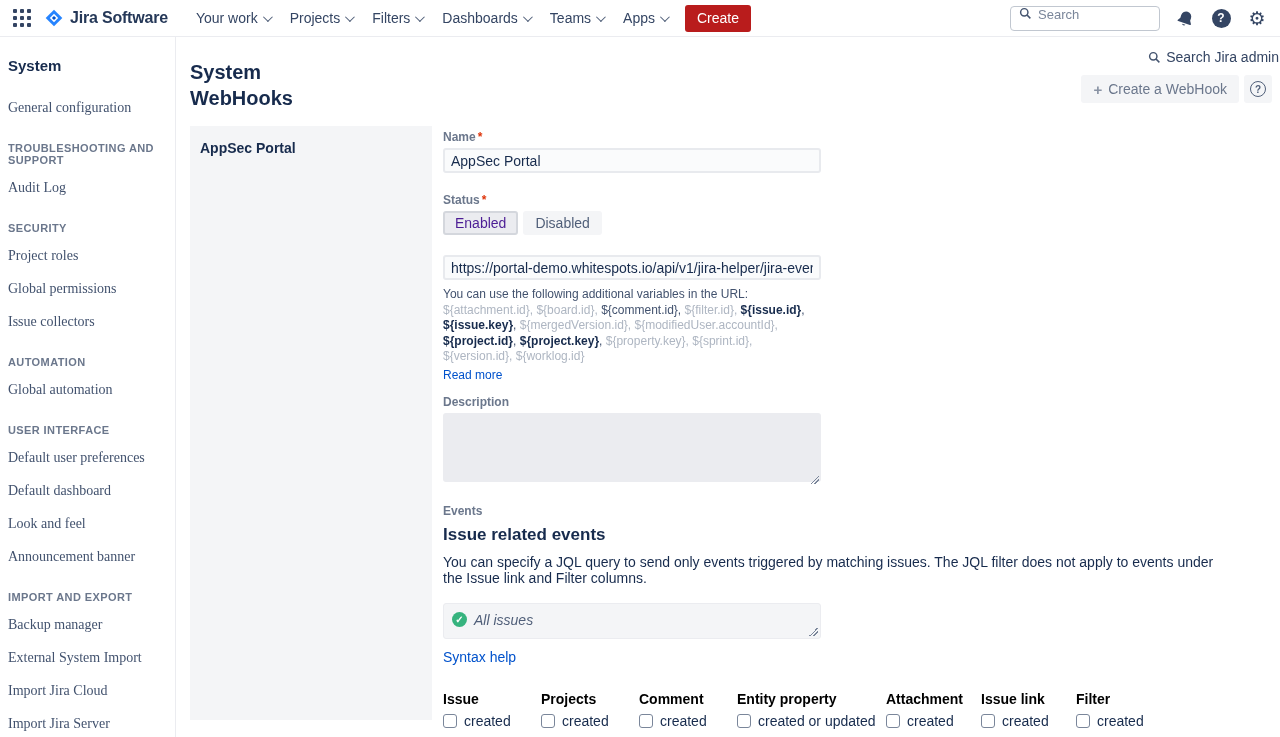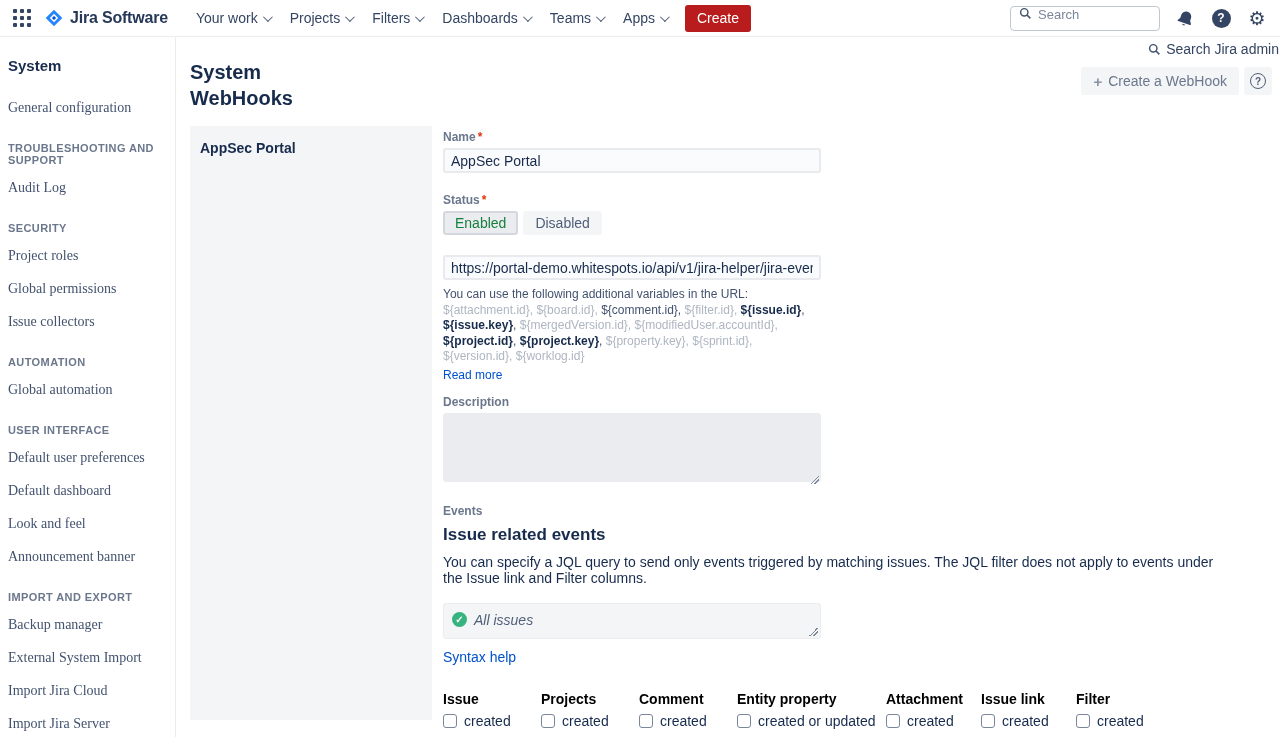--- a/index.html
+++ b/index.html
@@ -39,21 +39,21 @@
     overflow:hidden; }
   .sidebar-title { font-size:15px; font-weight:700; color:#172B4D; margin-bottom:26px; }
   .side-section-header { font-size:11px; font-weight:700; color:#6B778C; letter-spacing:0.4px;
     margin:26px 0 14px 0; }
   .side-item { font-size:14px; color:#42526E; margin-bottom:17px; cursor:pointer; display:flex;
     align-items:center; gap:6px; line-height:16px;font-family:Liberation Serif, serif; }
 
   .main { flex:1; position:relative; padding:0 0 0 14px; overflow:hidden; }
   .page-header { position:relative; padding-top:22px; }
   .page-title { font-size:20px; font-weight:600; color:#172B4D; line-height:26px; }
-  .header-actions { position:absolute; top:4px; right:0; text-align:right; }
+  .header-actions { position:absolute; top:12px; right:0; text-align:right; }
   .search-admin { display:inline-flex; align-items:center; gap:5px; font-size:14px; color:#344563;
     cursor:pointer; margin-bottom:10px; padding-right:1px; }
   .action-row { display:flex; align-items:center; gap:5px; justify-content:flex-end; margin-right:8px; }
   .create-webhook-btn { background:#F4F5F7; border:none; border-radius:3px; color:#6B778C;
     font-size:14px; padding:6px 12px; height:28px; display:inline-flex; align-items:center; gap:6px;
     cursor:pointer; font-family:"Liberation Sans", sans-serif; }
   .plus-glyph { font-size:15px; font-weight:700; color:#8993A4; line-height:1; }
   .qmark-btn { background:#F4F5F7; border:none; border-radius:3px; width:28px; height:28px;
     display:inline-flex; align-items:center; justify-content:center; cursor:pointer; }
   .qmark-circle { width:16px; height:16px; border-radius:50%; border:1.5px solid #505F79;
@@ -66,21 +66,21 @@
   .form-area { padding:4px 0 0 11px; width:100%; }
   .field-label { font-size:12px; font-weight:600; color:#6B778C; margin-bottom:4px; }
   .req { color:#DE350B; margin-left:2px; }
   .text-input { width:378px; height:25px; background:#FAFBFC; border:2px solid #E8EAEE; border-radius:3px;
     font-size:14px; color:#172B4D; padding:0 6px; font-family:"Liberation Sans", sans-serif;
     white-space:nowrap; overflow:hidden; text-overflow:clip; outline:none; }
   .field { margin-bottom:20px; }
   .status-group { display:flex; gap:5px; }
   .status-btn { font-size:14px; padding:4px 12px; border-radius:3px; cursor:pointer; border:none;
     font-family:"Liberation Sans", sans-serif; }
-  .status-btn.selected { background:#EBECF0; border:2px solid #D4D7DD; color:#15803d; padding:2px 10px; }
+  .status-btn.selected { background:#EBECF0; border:2px solid #D4D7DD; color:#4c1d95; padding:2px 10px; }
   .status-btn.unselected { background:#F4F5F7; color:#505F79; }
 
   .url-help { width:382px; font-size:12px; line-height:15.5px; color:#42526E; margin-top:7px; }
   .var-muted { color:#AEB6C2; }
   .var-strong { color:#172B4D; font-weight:700; }
   .var-plain { color:#42526E; }
   .read-more { color:#0052CC; font-size:12px; cursor:pointer; display:inline-block; margin-top:2px; }
 
   .desc-textarea { width:378px; height:69px; background:#EBECF0; border:none; border-radius:3px;
     resize:none; outline:none; position:relative; }

